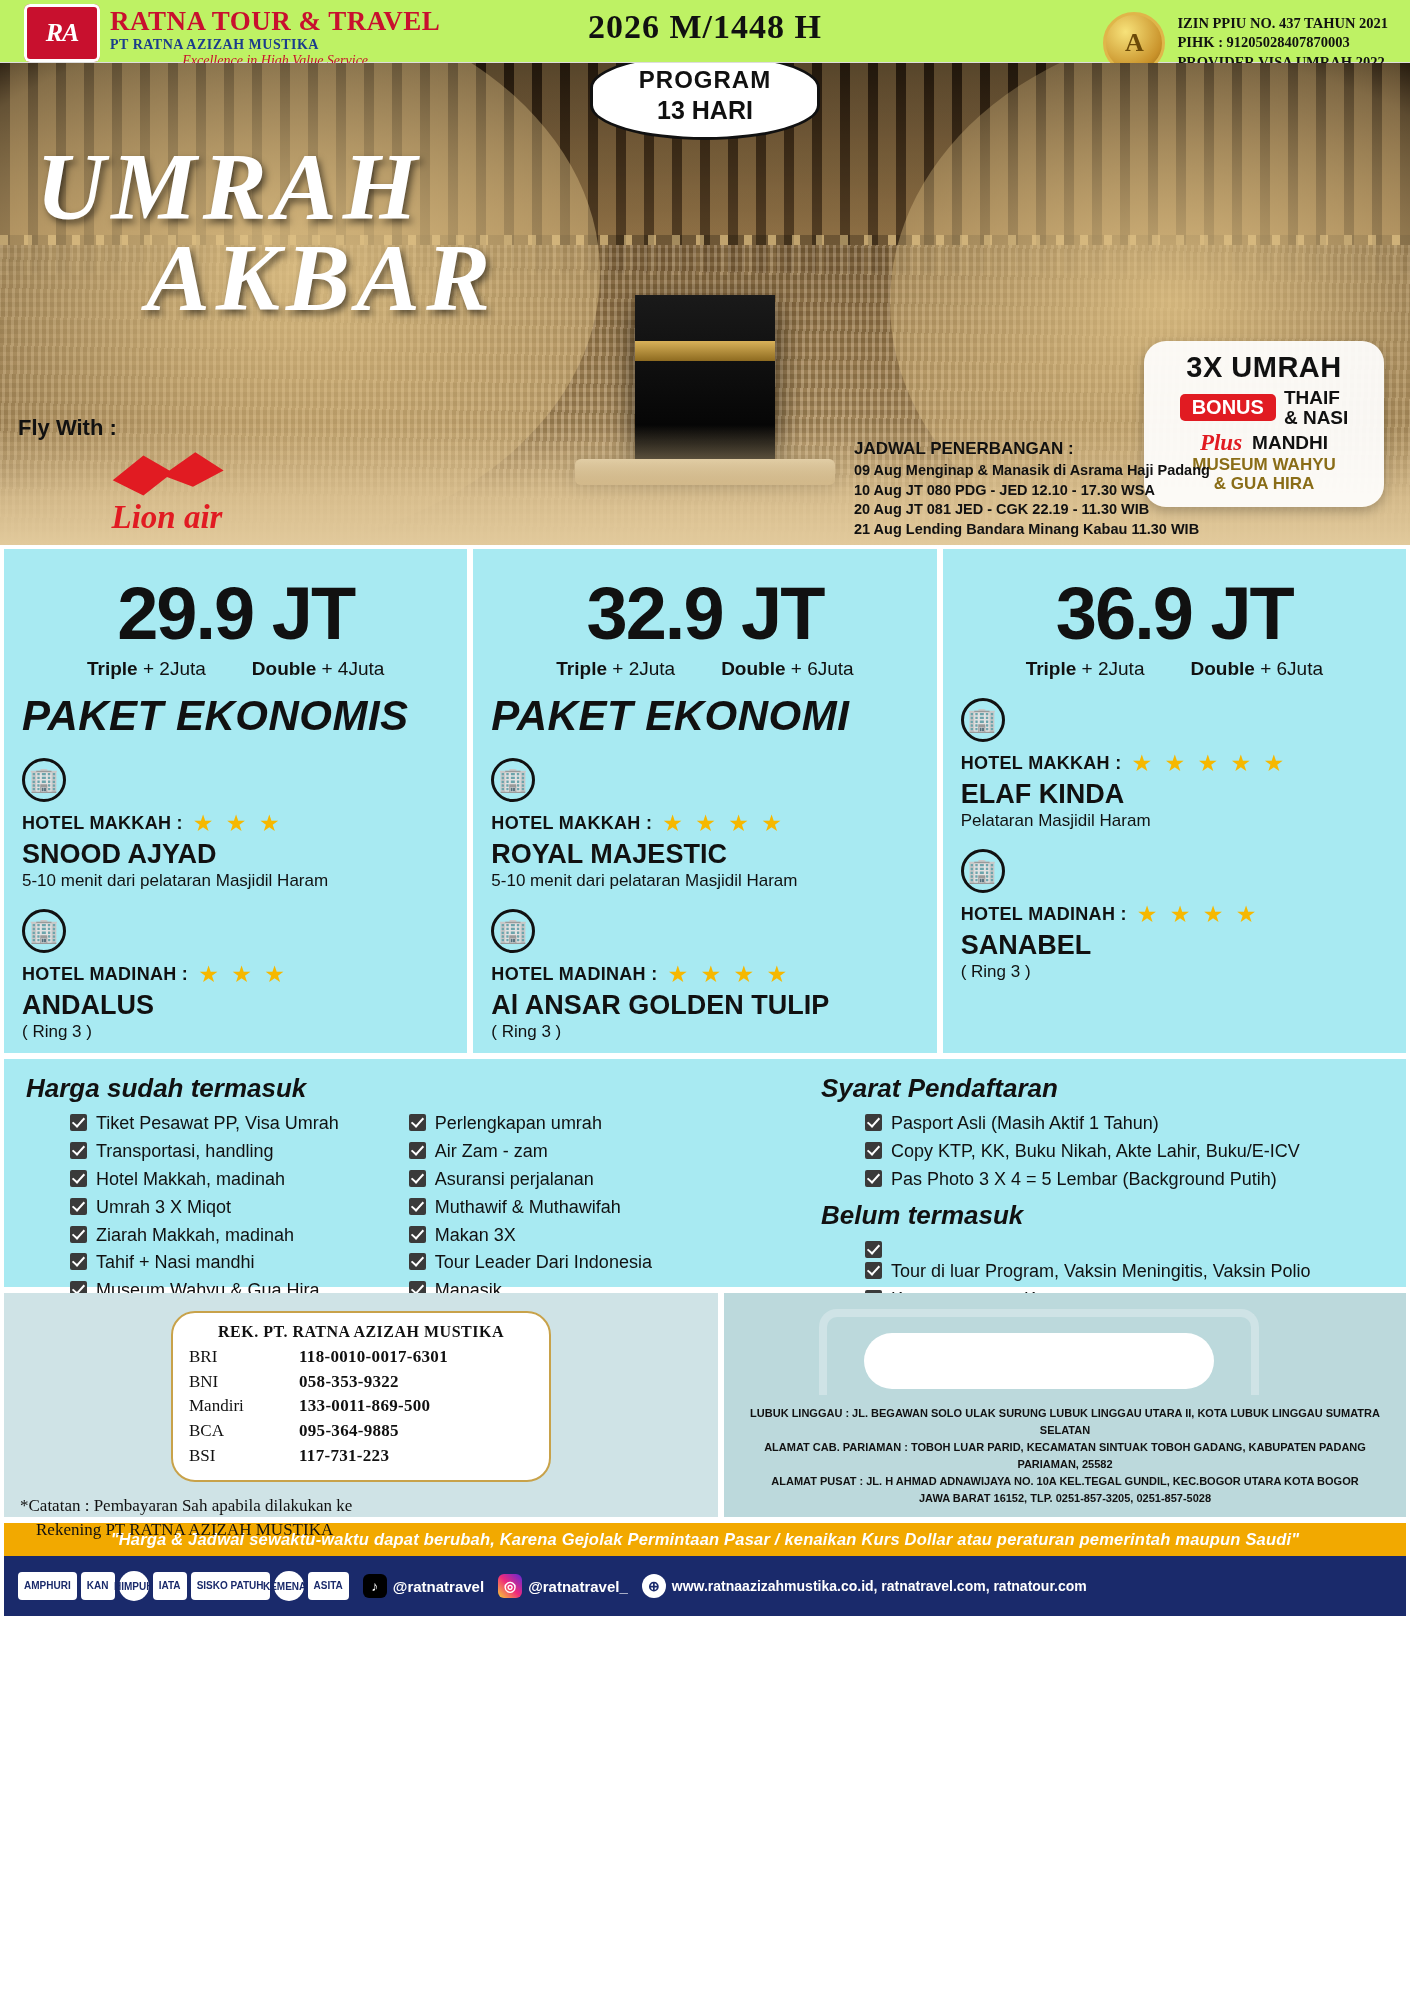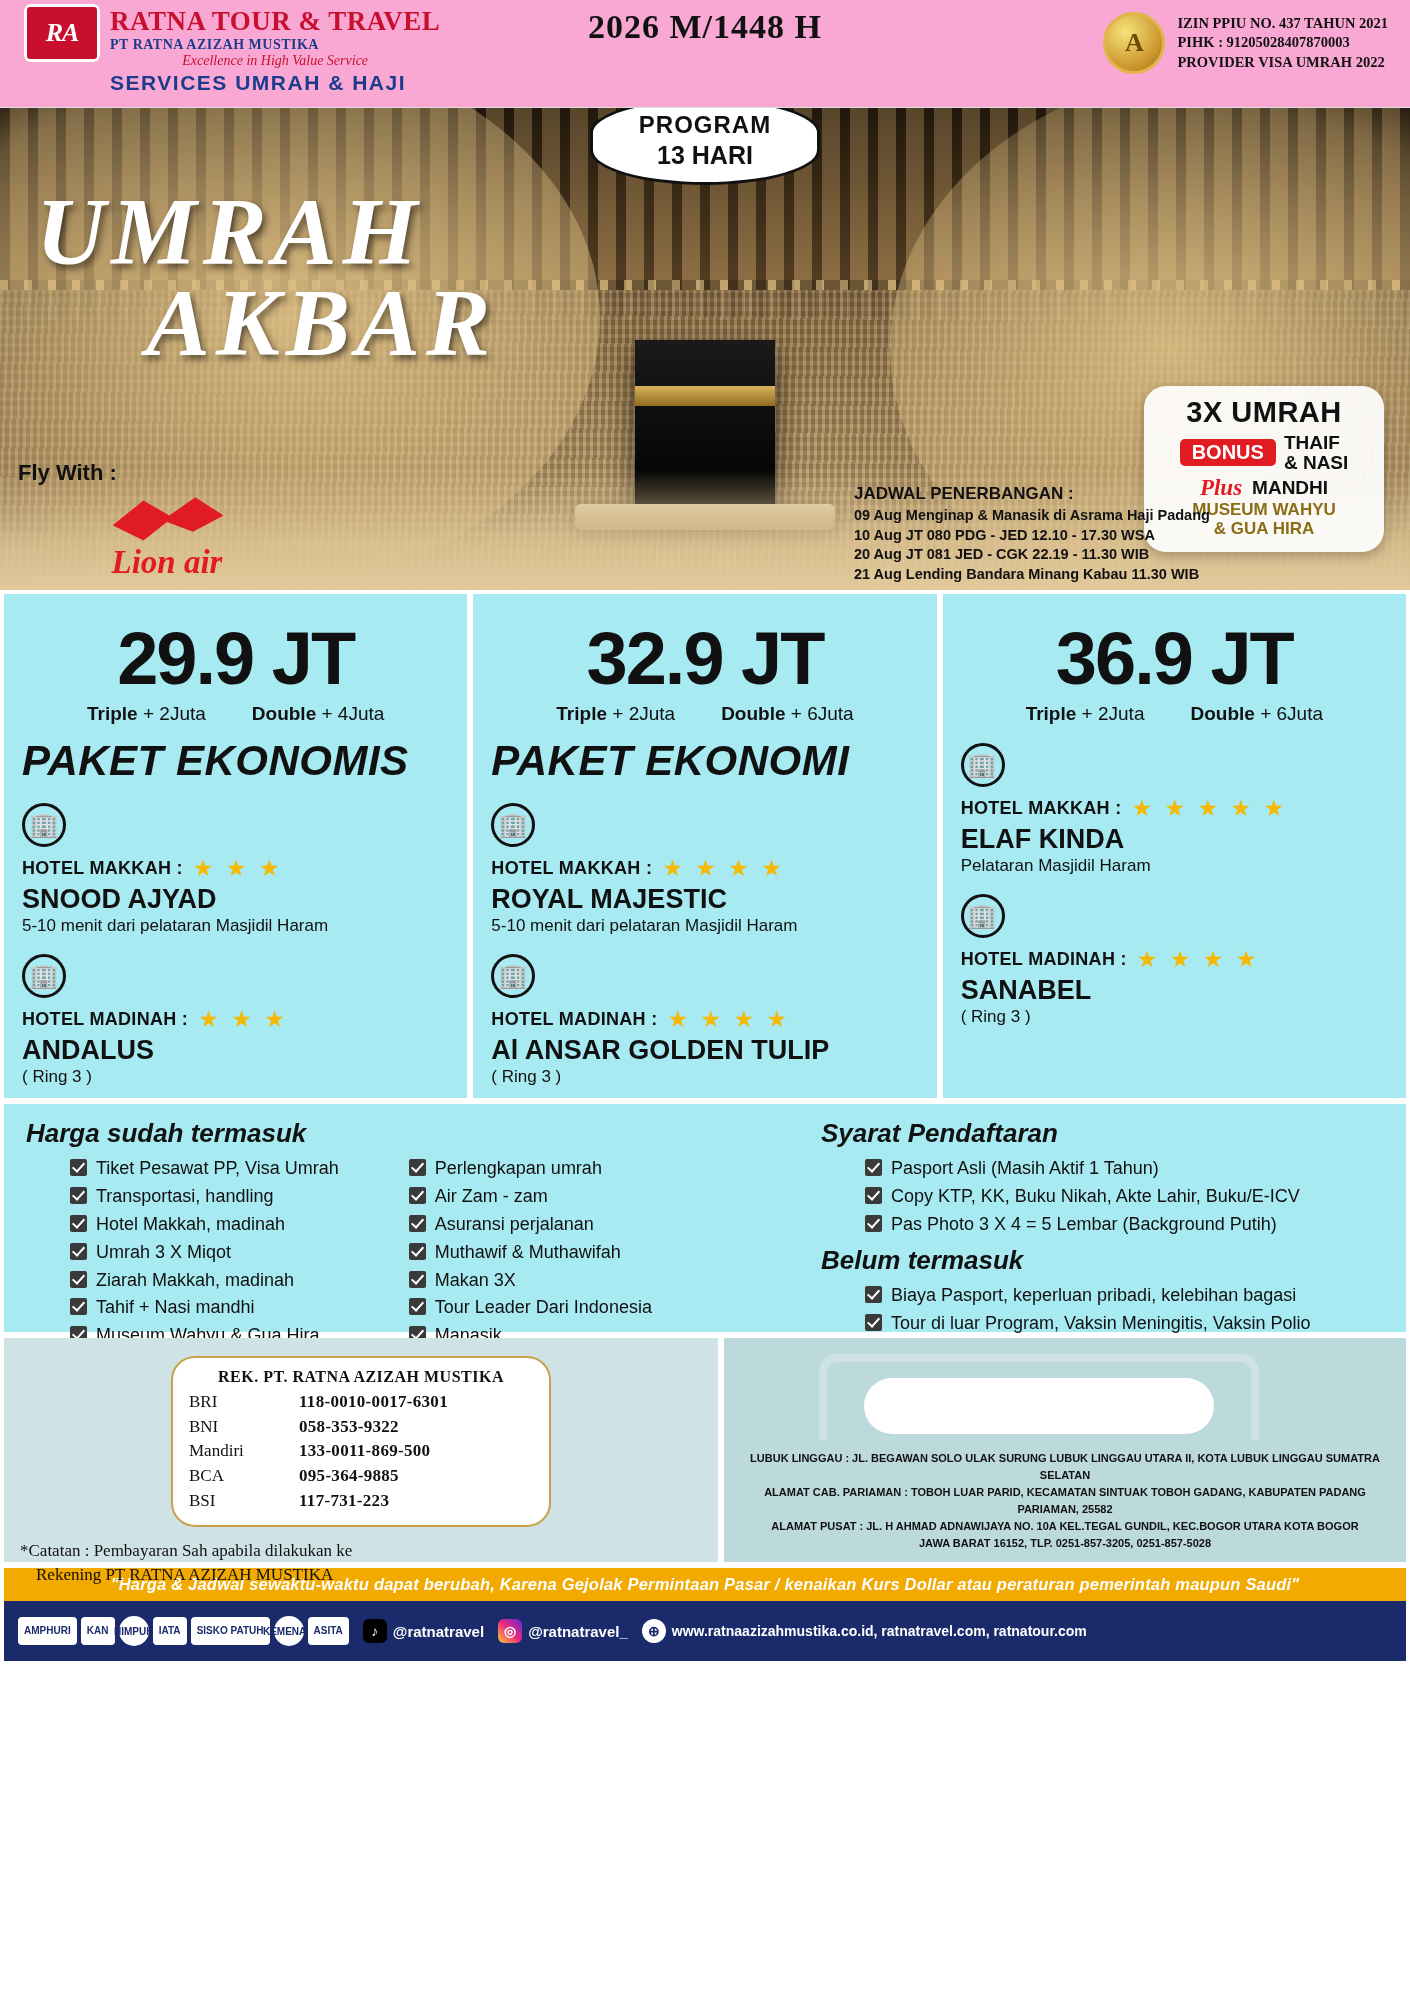--- a/index.html
+++ b/index.html
@@ -7,21 +7,21 @@
   body {
     width:1410px; height:2000px;
     font-family:"Liberation Sans", sans-serif;
     background:#ffffff;
     overflow:hidden;
     position:relative;
   }
   .poster { position:relative; width:1410px; height:2000px; }
 
   
-  .header { position:relative; height:108px; background:#f9a8d4; border-bottom:1px solid #ddd; }
+  .header { position:relative; height:63px; background:#bef264; border-bottom:1px solid #ddd; }
   .logo-block { position:absolute; left:24px; top:4px; display:flex; align-items:flex-start; gap:10px; }
   .logo-mark {
     width:76px; height:58px; background:#c8102e; border-radius:6px;
     display:flex; align-items:center; justify-content:center;
     color:#fff; font-weight:bold; font-size:26px; font-style:italic;
     font-family:"Liberation Serif", serif; letter-spacing:-1px;
     box-shadow:inset 0 0 0 3px #fff;
   }
   .logo-text { padding-top:2px; }
   .logo-title { font-family:"Liberation Serif", serif; font-weight:bold; font-size:27px; color:#c8102e; letter-spacing:0.5px; }
@@ -503,21 +503,20 @@
           </li>
         <li>
             <span class="cb"></span>
             <span>Pas Photo 3 X 4 = 5 Lembar (Background Putih)</span>
           </li>
       </ul>
       <div class="inc-title" style="margin-top:6px;">Belum termasuk</div>
       <ul class="inc-list">
         <li>
             <span class="cb"></span>
-            <span>Biaya Pasport, keperluan pribadi, kelebihan bagasi</span>
           </li>
         <li>
             <span class="cb"></span>
             <span>Tour di luar Program, Vaksin Meningitis, Vaksin Polio</span>
           </li>
         <li>
             <span class="cb"></span>
             <span>Kereta gantung, Kereta cepat</span>
           </li>
       </ul>

